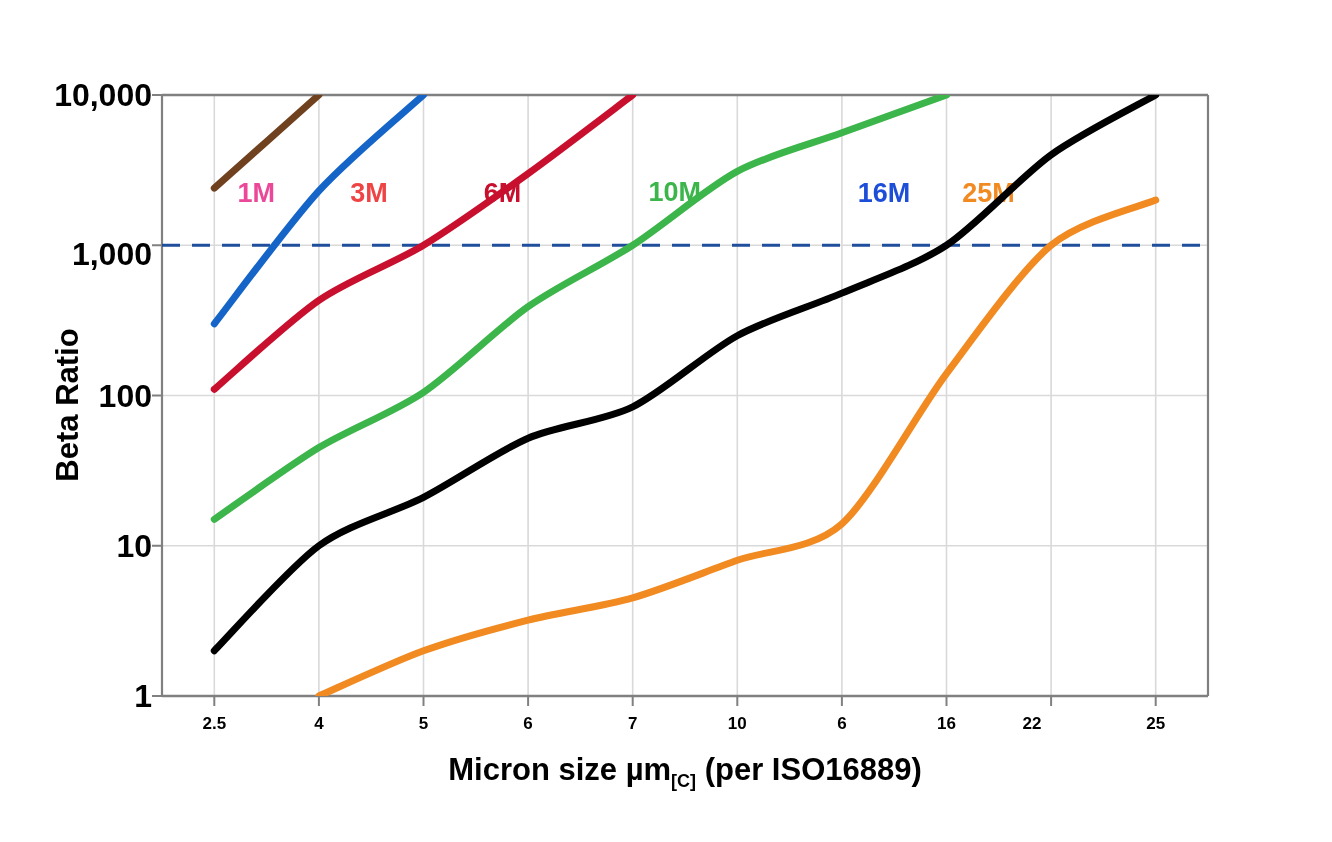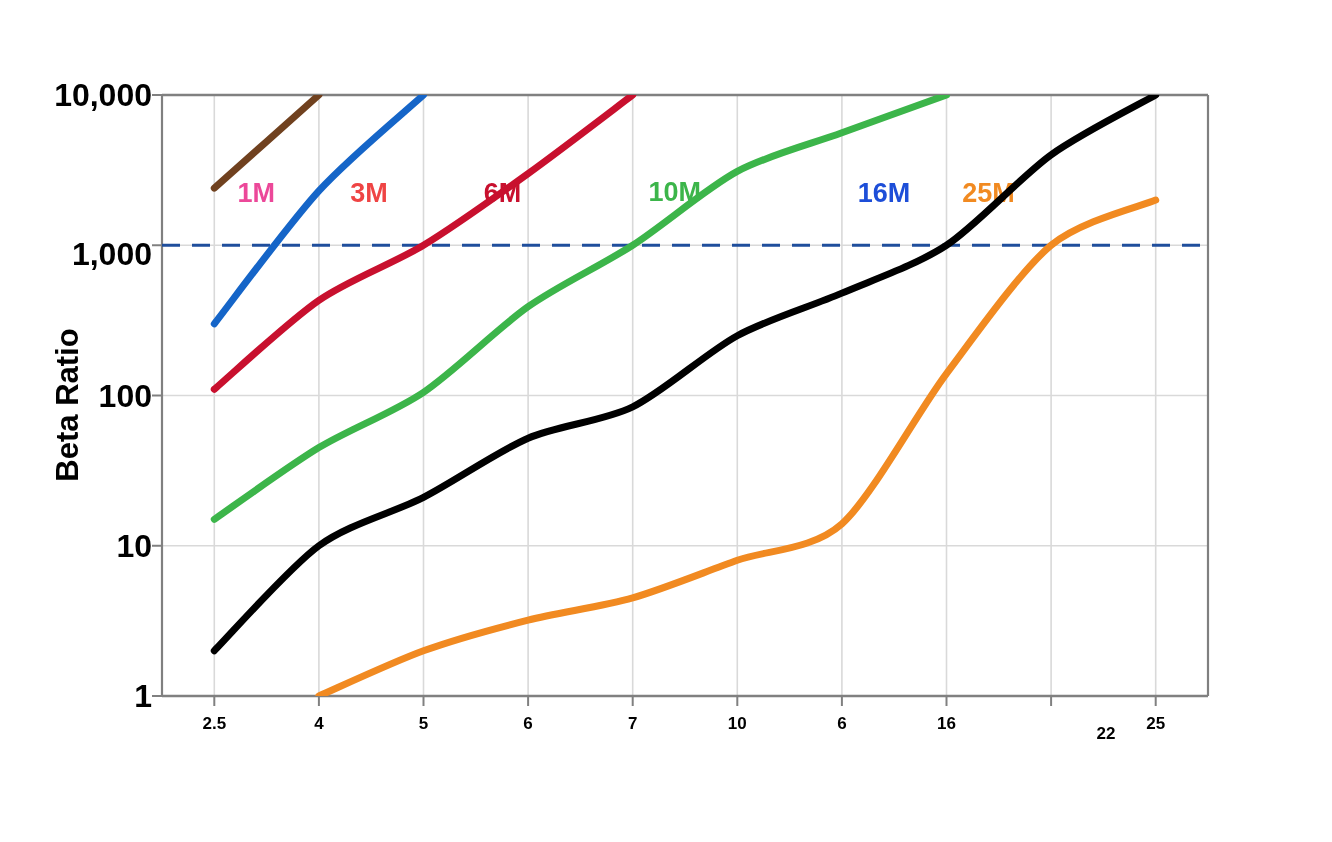--- a/index.html
+++ b/index.html
@@ -53,38 +53,41 @@
   svg{position:absolute;left:0;top:0;}
 </style>
 </head>
 <body>
 
 <div id="chart-root">
 
 
   <div id="y-axis-title">Beta Ratio</div>
 
+  <div id="x-axis-title">
+    <span>Micron size µm</span><sub>[C]</sub><span> (per ISO16889)</span>
+  </div>
 
   <div id="ytick-layer">
       <div class="ytick" style="top: 696px;">1</div>
       <div class="ytick" style="top: 545.75px;">10</div>
       <div class="ytick" style="top: 395.5px; text-align: right;">100</div>
       <div class="ytick" style="top: 254px;">1,000</div>
       <div class="ytick" style="top: 95px;">10,000</div>
     </div>
   <div id="xtick-layer">
       <div class="xtick" style="left: 214.3px;">2.5</div>
       <div class="xtick" style="left: 318.9px;">4</div>
       <div class="xtick" style="left: 423.5px;">5</div>
       <div class="xtick" style="left: 528.1px;">6</div>
       <div class="xtick" style="left: 632.7px;">7</div>
       <div class="xtick" style="left: 737.3px;">10</div>
       <div class="xtick" style="left: 841.9px;">6</div>
       <div class="xtick" style="left: 946.5px;">16</div>
-      <div class="xtick" style="left: 1106px; margin-top: 10px;">22</div>
+      <div class="xtick" style="left: 1032px;">22</div>
       <div class="xtick" style="left: 1155.7px;">25</div>
     </div>
   <div id="label-layer">
       <div class="series-label" style="left: 256.3px; top: 193px; color: #ec4899;">1M</div>
       <div class="series-label" style="left: 369px; top: 193px; color: #ef4444;">3M</div>
       <div class="series-label" style="left: 465.5px; top: 193px; color: rgb(200, 16, 46); margin-left: 37px;">6M</div>
       <div class="series-label" style="left: 674.7px; top: 192px; color: rgb(60, 181, 74);">10M</div>
       <div class="series-label" style="left: 883.9px; top: 193px; color: #1d4ed8;">16M</div>
       <div class="series-label" style="left: 988.5px; top: 193px; color: rgb(241, 138, 33);">25M</div>
     </div>

